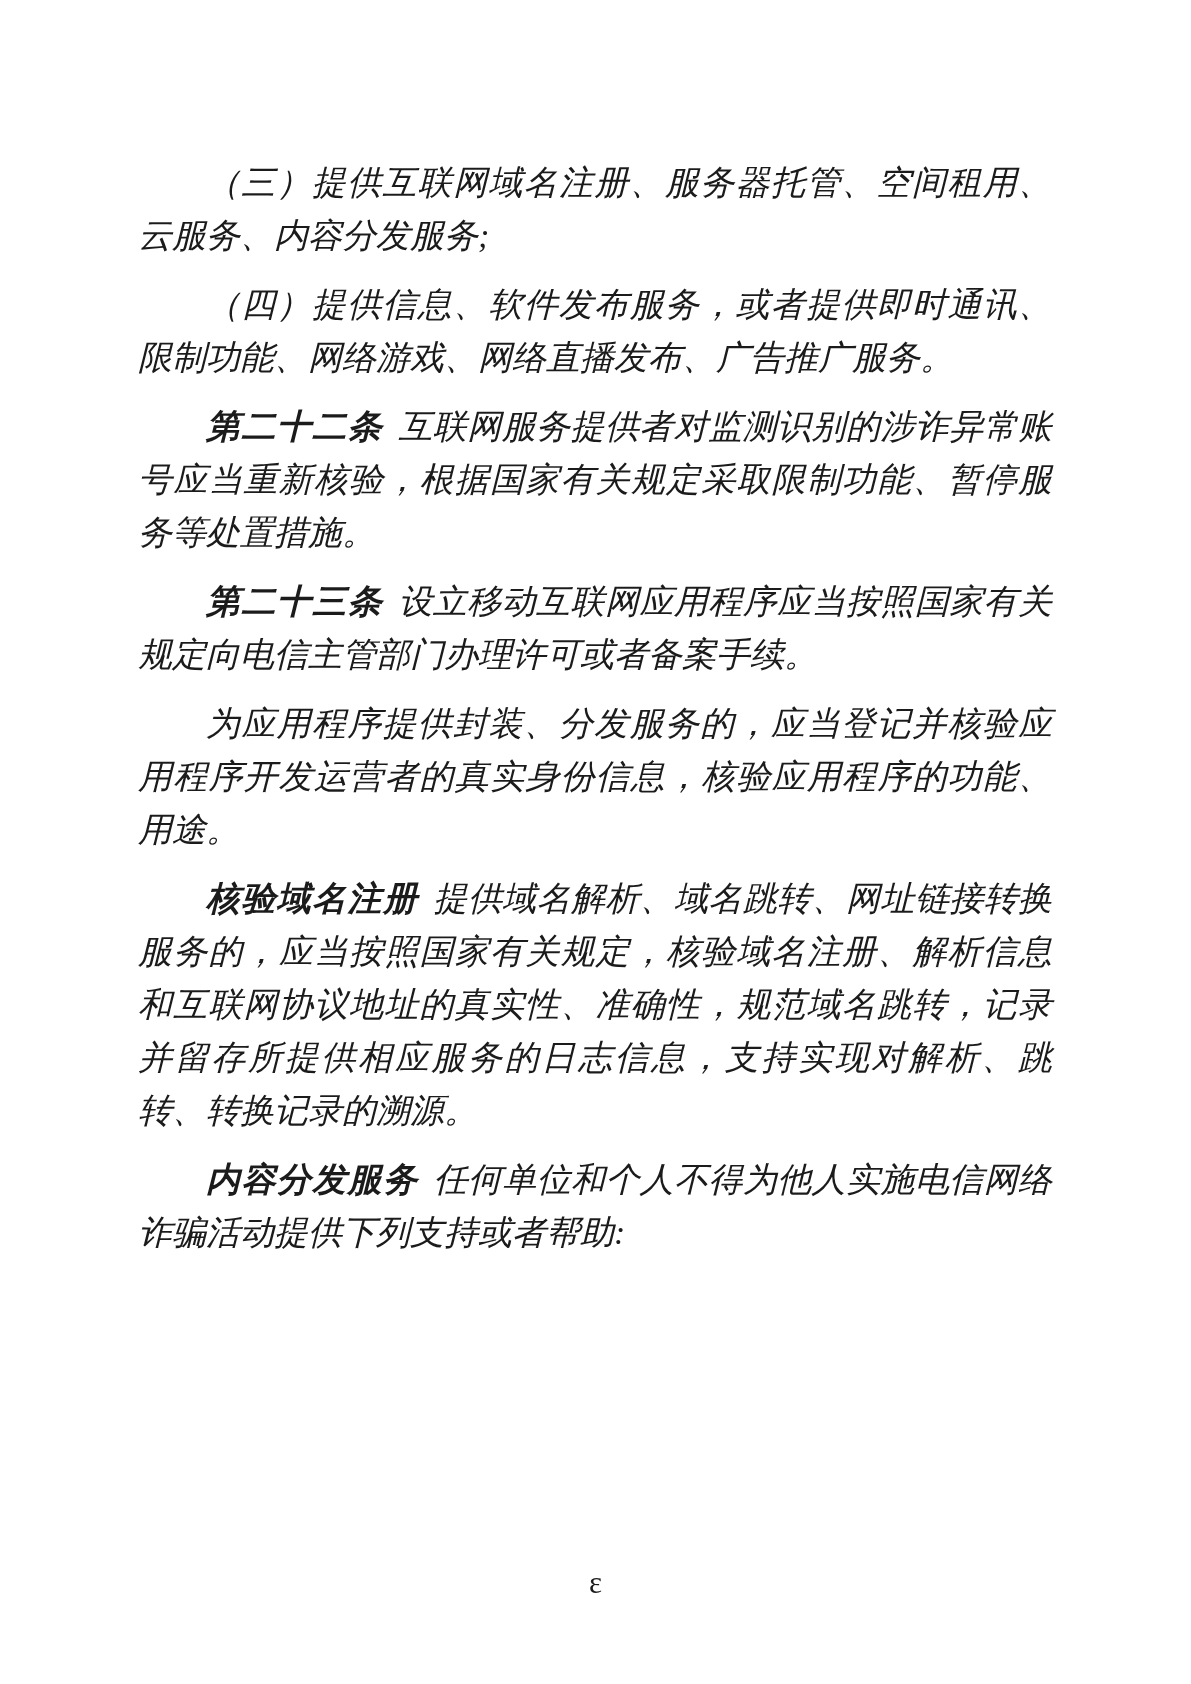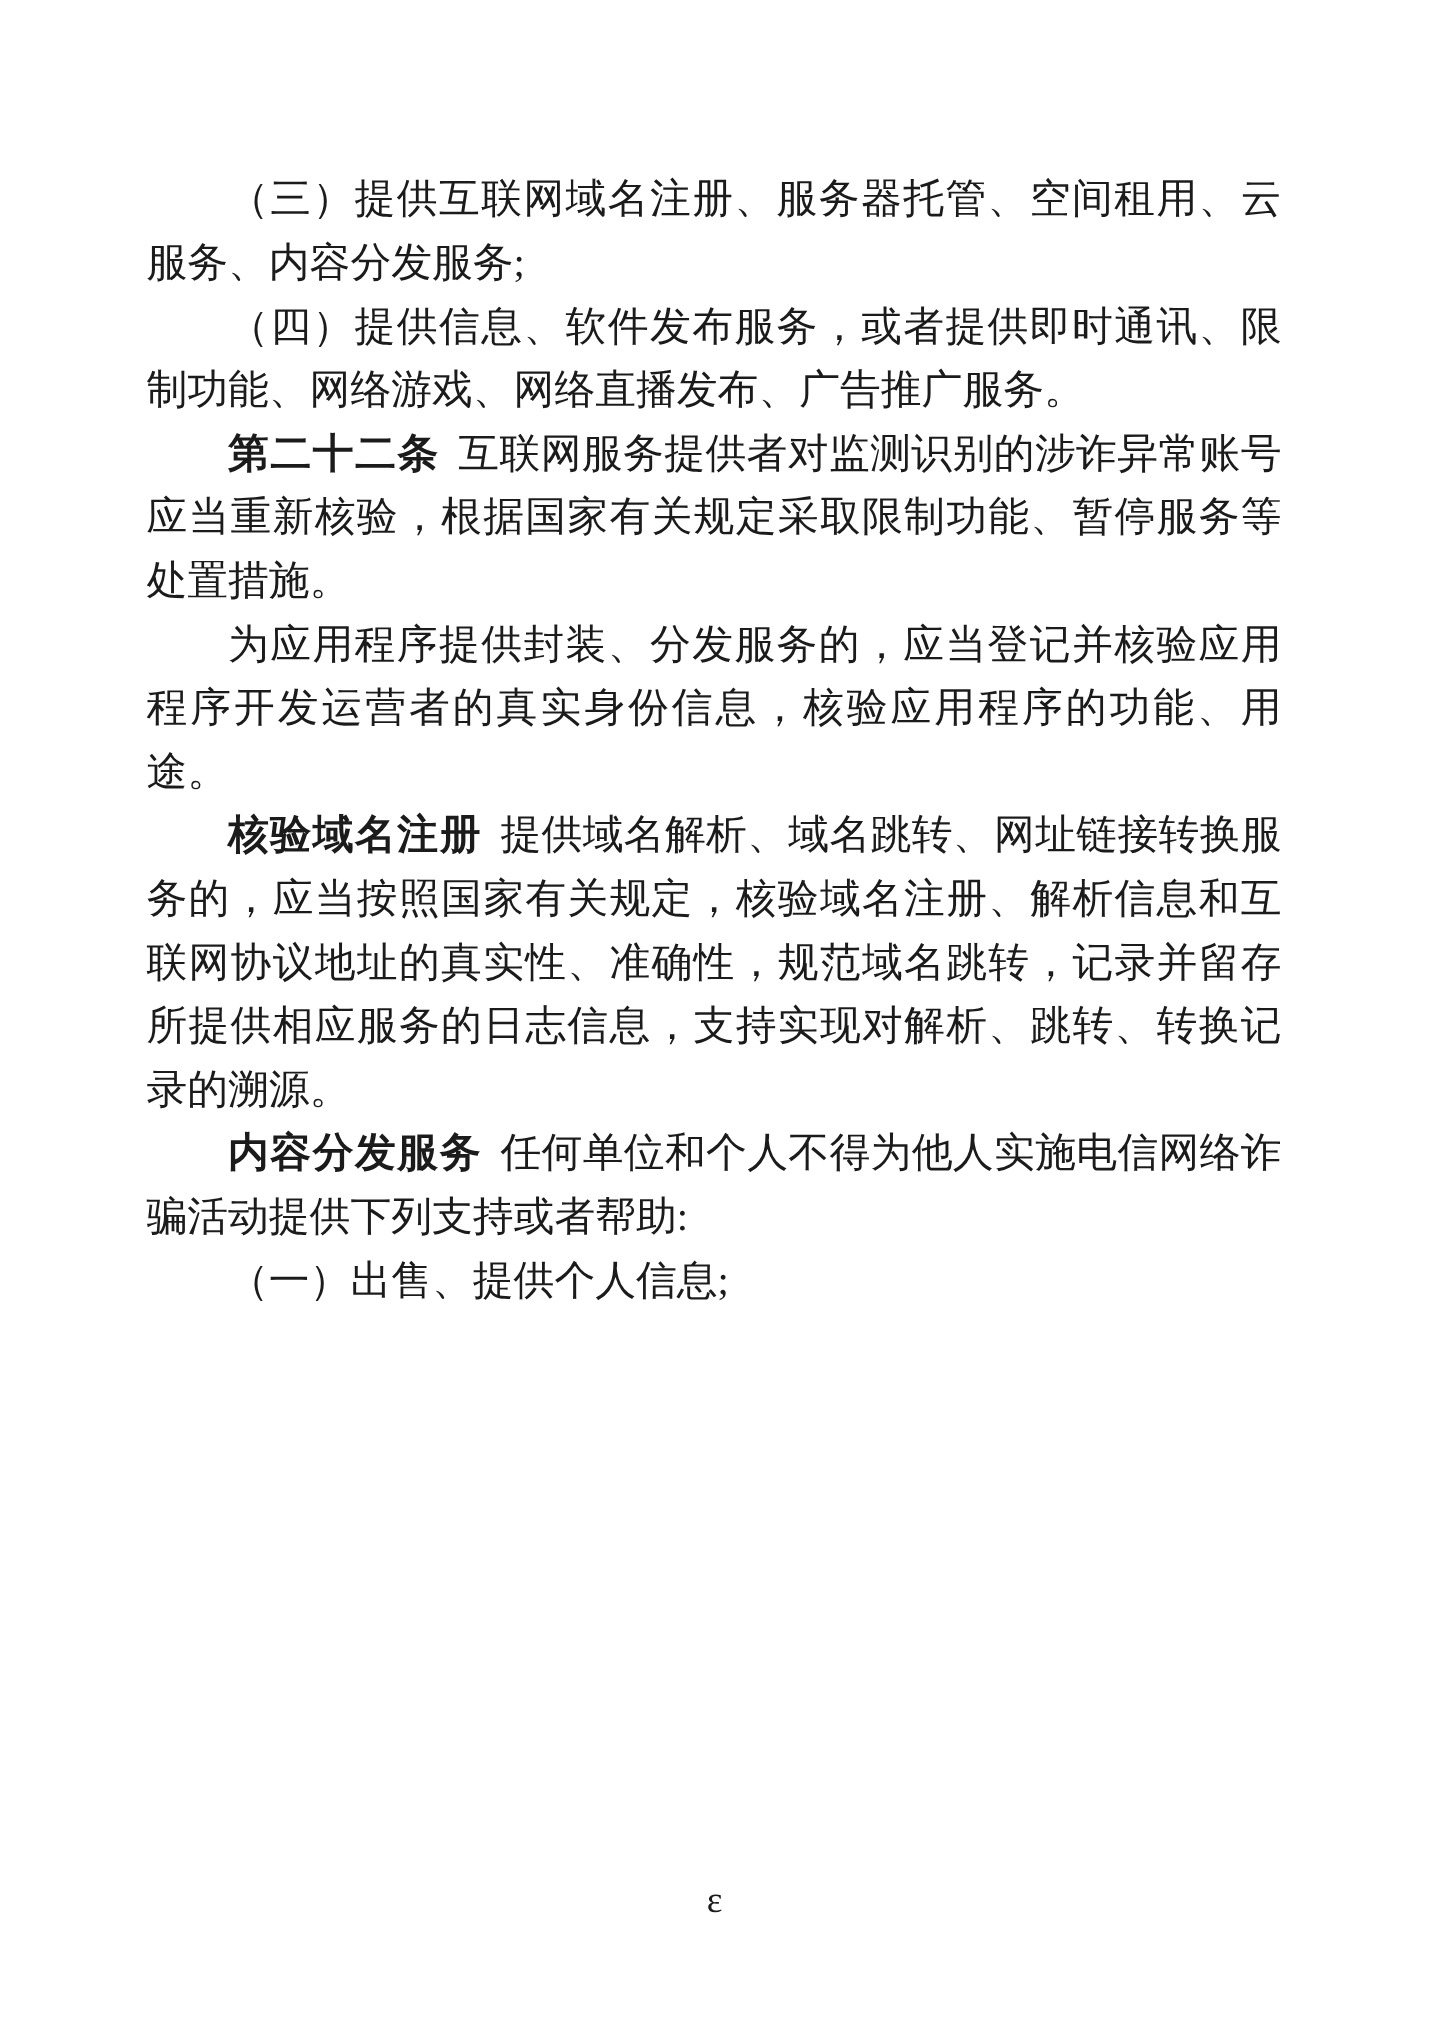--- a/index.html
+++ b/index.html
@@ -23,29 +23,30 @@
     height: 1684px;
     background: #ffffff;
   }
   .doc-body {
     position: absolute;
     left: 122px;
     top: 140px;
     width: 946px;
   }
   .doc-body p {
-    margin: 0;
+    margin: 16px;
     padding: 0;
     font-size: 34px;
     line-height: 53px;
     text-align: justify;
     text-justify: inter-ideograph;
     text-indent: 2em;
     word-break: break-all;
     letter-spacing: 0px;
+    font-style: italic;
   }
   .art-head {
     font-weight: bold;
     font-family: "Liberation Sans", "DejaVu Sans", sans-serif;
     margin-right: 0.45em;
     letter-spacing: 1px;
   }
   .page-num {
     position: absolute;
     top: 1563px;
@@ -59,19 +60,19 @@
 </style>
 </head>
 <body>
 
 <div class="doc-page">
   <div class="doc-body">
 
   <p>（三）提供互联网域名注册、服务器托管、空间租用、云服务、内容分发服务;</p>
       <p>（四）提供信息、软件发布服务，或者提供即时通讯、限制功能、网络游戏、网络直播发布、广告推广服务。</p>
       <p><b class="art-head">第二十二条</b>互联网服务提供者对监测识别的涉诈异常账号应当重新核验，根据国家有关规定采取限制功能、暂停服务等处置措施。</p>
+      <p><b class="art-head">第二十三条</b>设立移动互联网应用程序应当按照国家有关规定向电信主管部门办理许可或者备案手续。</p>
       <p>为应用程序提供封装、分发服务的，应当登记并核验应用程序开发运营者的真实身份信息，核验应用程序的功能、用途。</p>
       <p><b class="art-head">核验域名注册</b>提供域名解析、域名跳转、网址链接转换服务的，应当按照国家有关规定，核验域名注册、解析信息和互联网协议地址的真实性、准确性，规范域名跳转，记录并留存所提供相应服务的日志信息，支持实现对解析、跳转、转换记录的溯源。</p>
       <p><b class="art-head">内容分发服务</b>任何单位和个人不得为他人实施电信网络诈骗活动提供下列支持或者帮助:</p>
-      <p>（一）出售、提供个人信息;</p>
     </div>
   <div class="page-num">ɛ</div>
 </div>
 
 </body></html>

